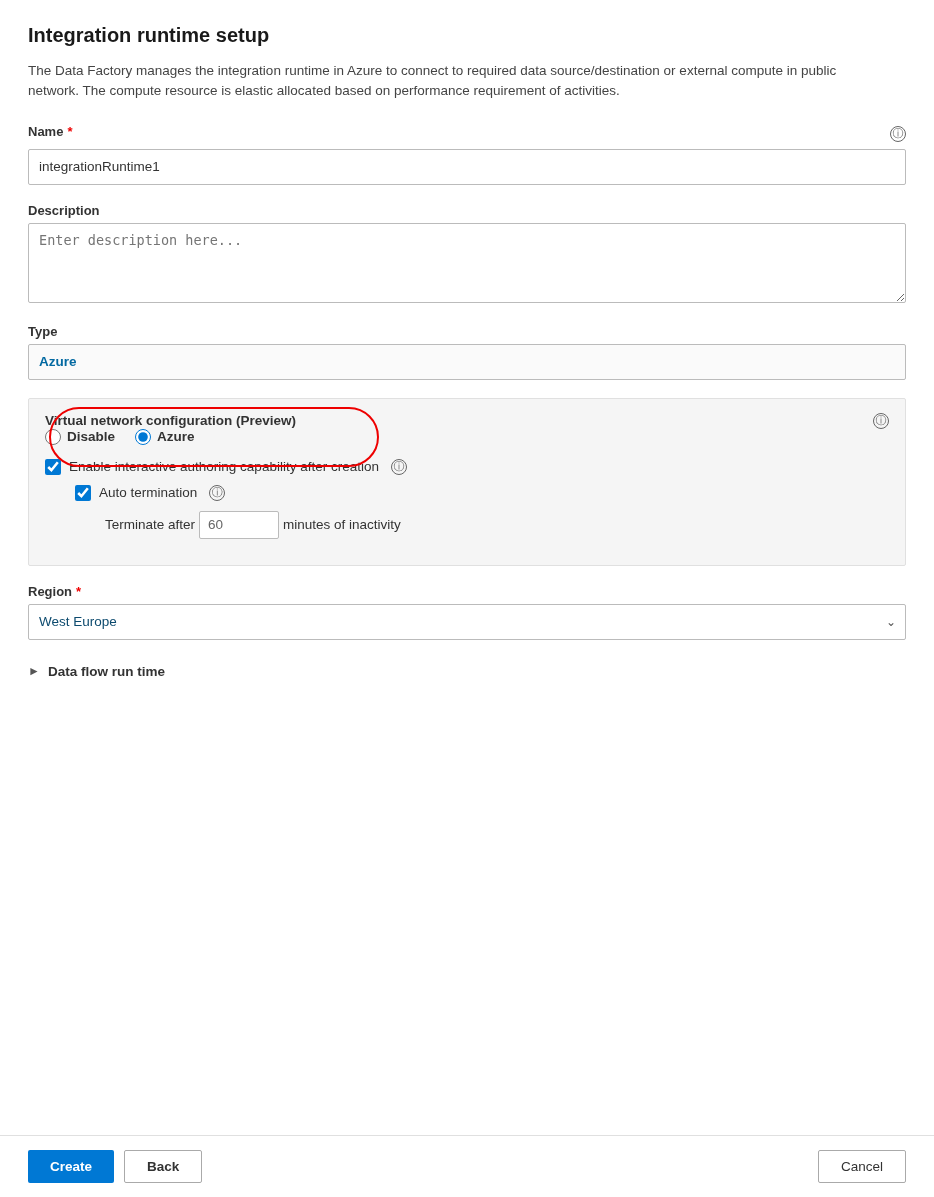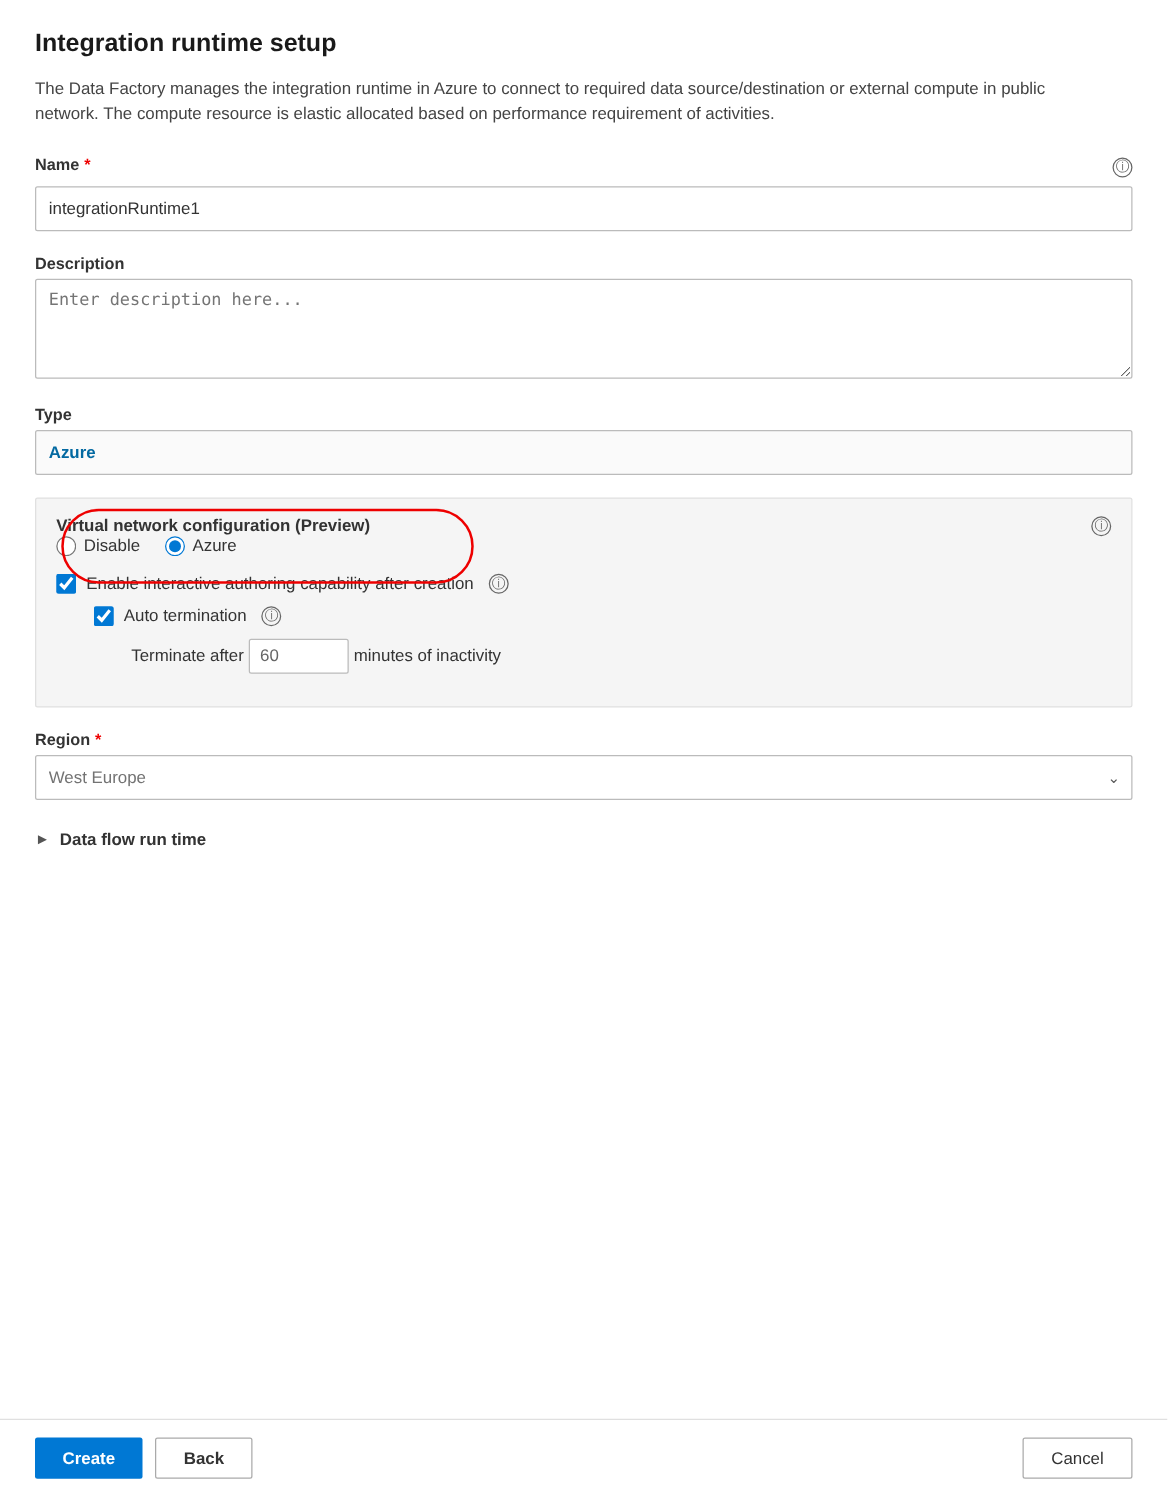--- a/index.html
+++ b/index.html
@@ -147,20 +147,21 @@
     .radio-item input[type="radio"] {
       width: 16px;
       height: 16px;
       accent-color: #0078d4;
       cursor: pointer;
     }
 
     .radio-label {
       font-size: 13.5px;
       color: #333;
+      font-weight: bold;
     }
 
     .checkbox-item {
       display: flex;
       align-items: center;
       gap: 8px;
       margin-bottom: 10px;
     }
 
     .checkbox-item input[type="checkbox"] {
@@ -206,21 +207,21 @@
       outline: none;
     }
 
     .select-input {
       width: 100%;
       height: 36px;
       border: 1px solid #bbb;
       border-radius: 2px;
       padding: 0 10px;
       font-size: 13.5px;
-      color: #737373;
+      color: #0c4a6e;
       background: #fff;
       appearance: none;
       -webkit-appearance: none;
       outline: none;
       cursor: pointer;
     }
 
     .select-wrapper {
       position: relative;
     }

